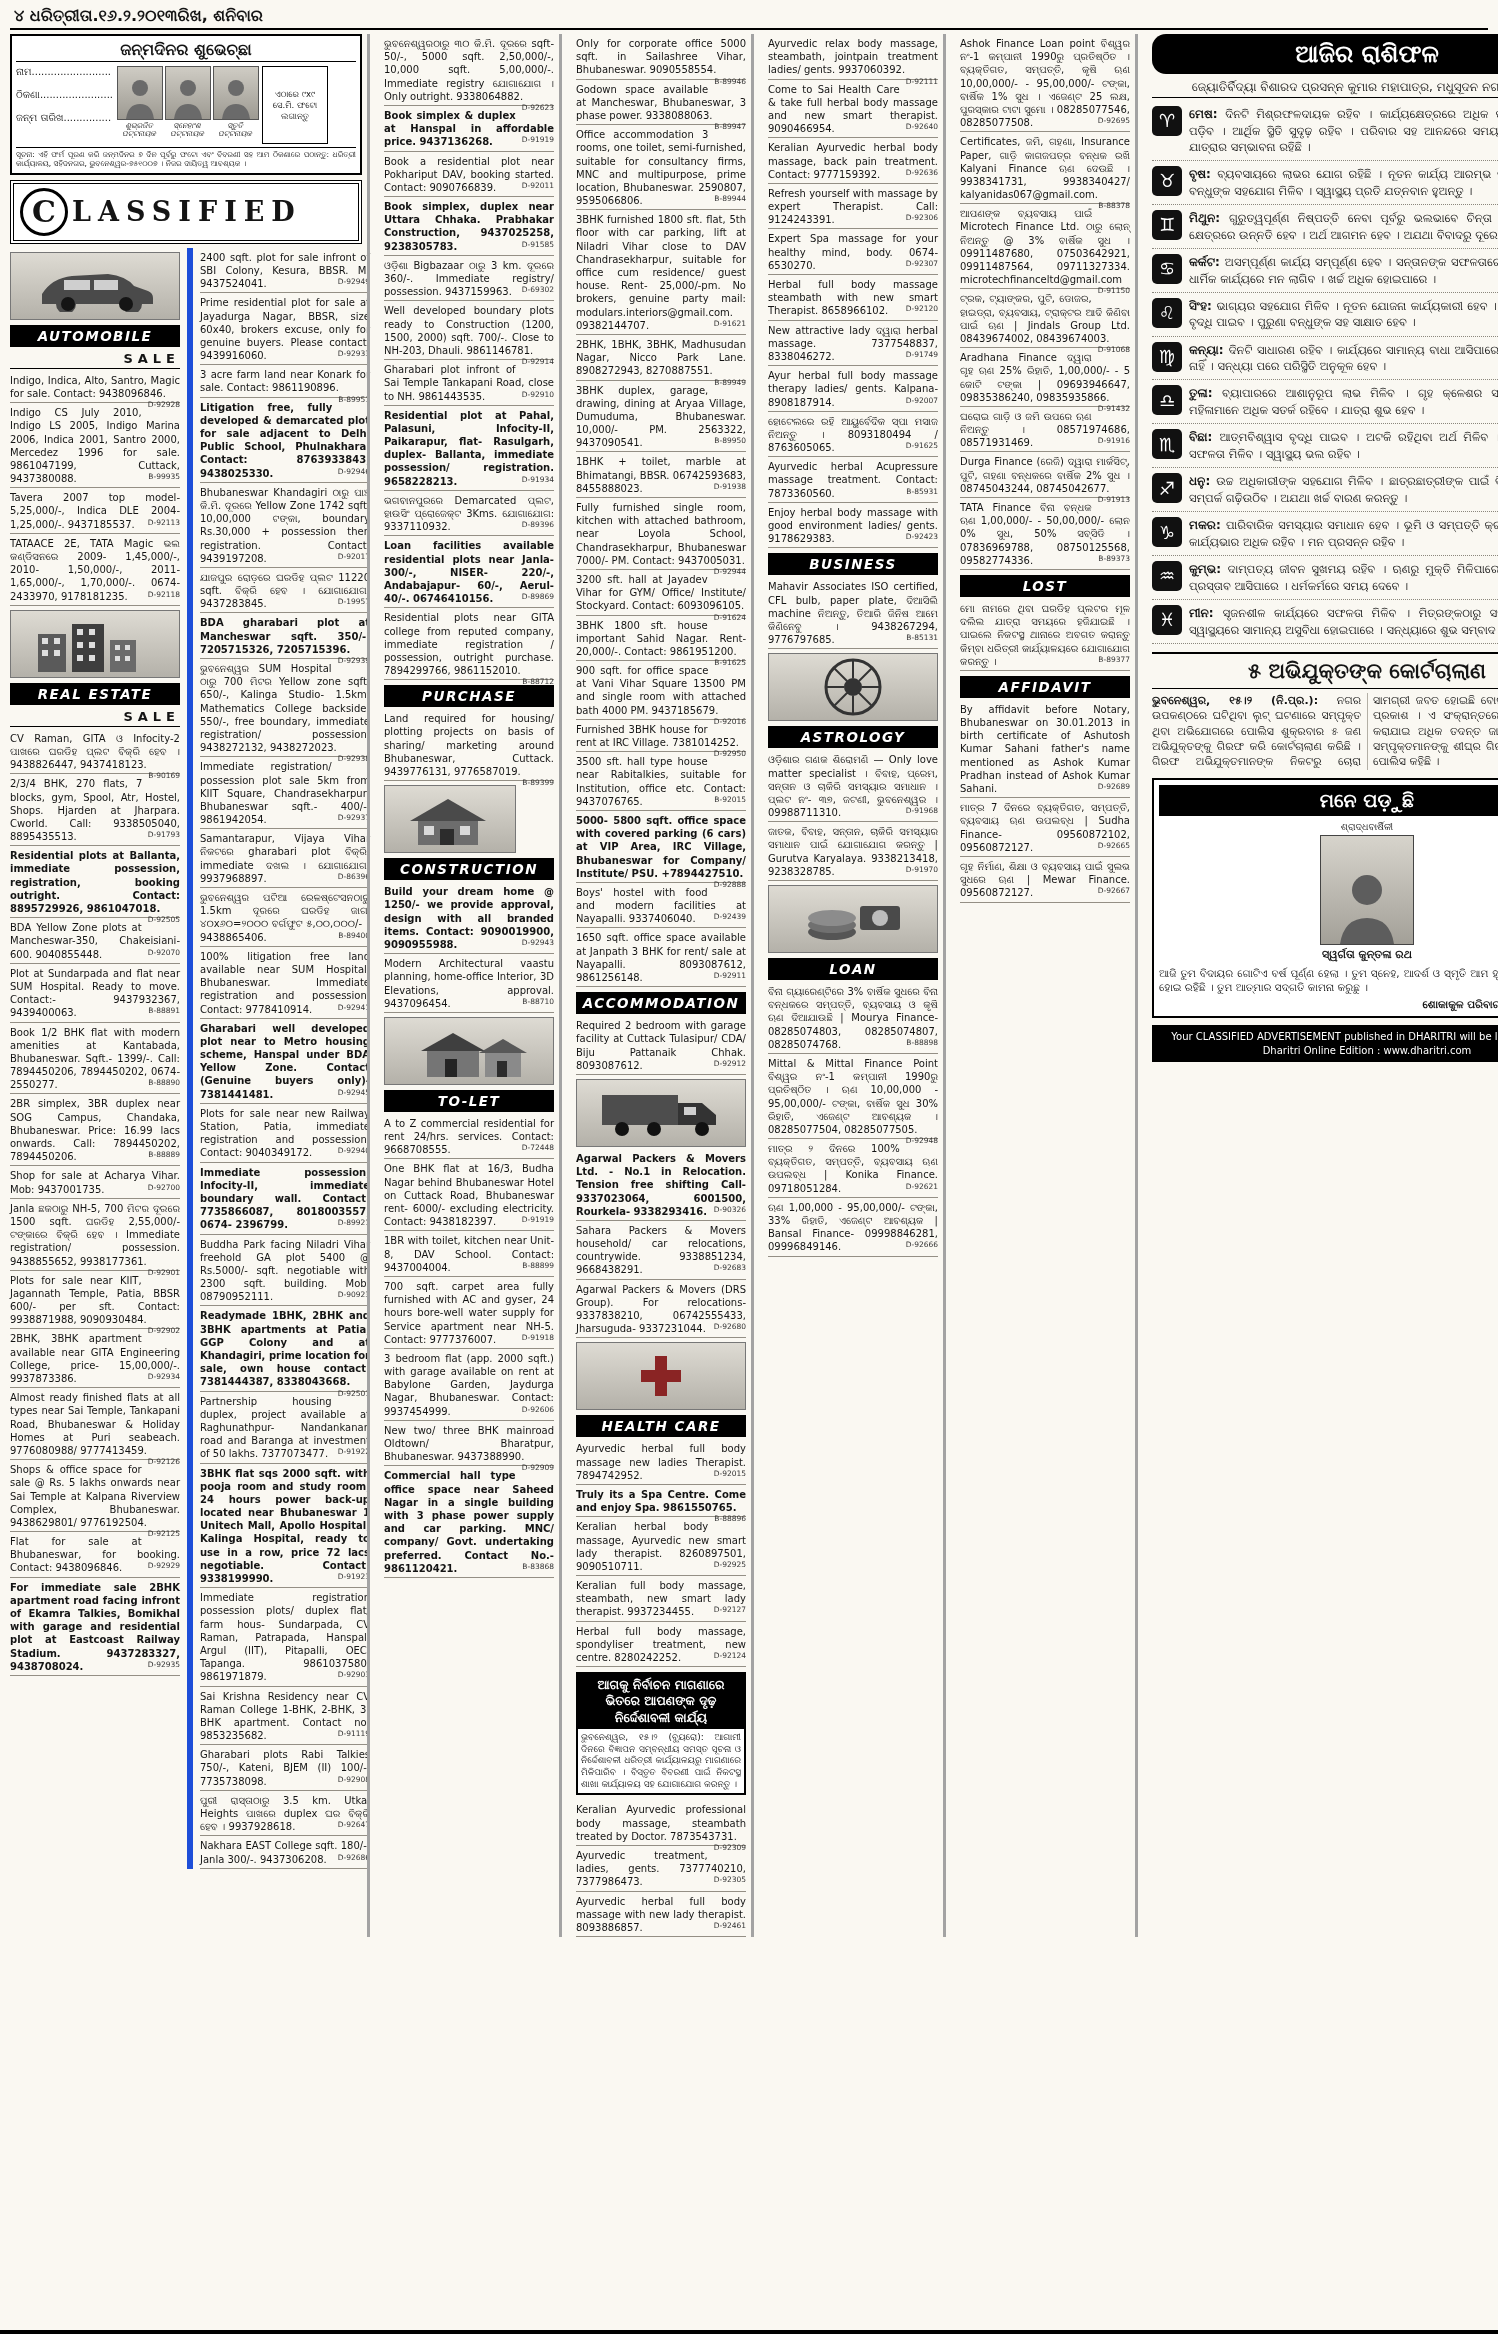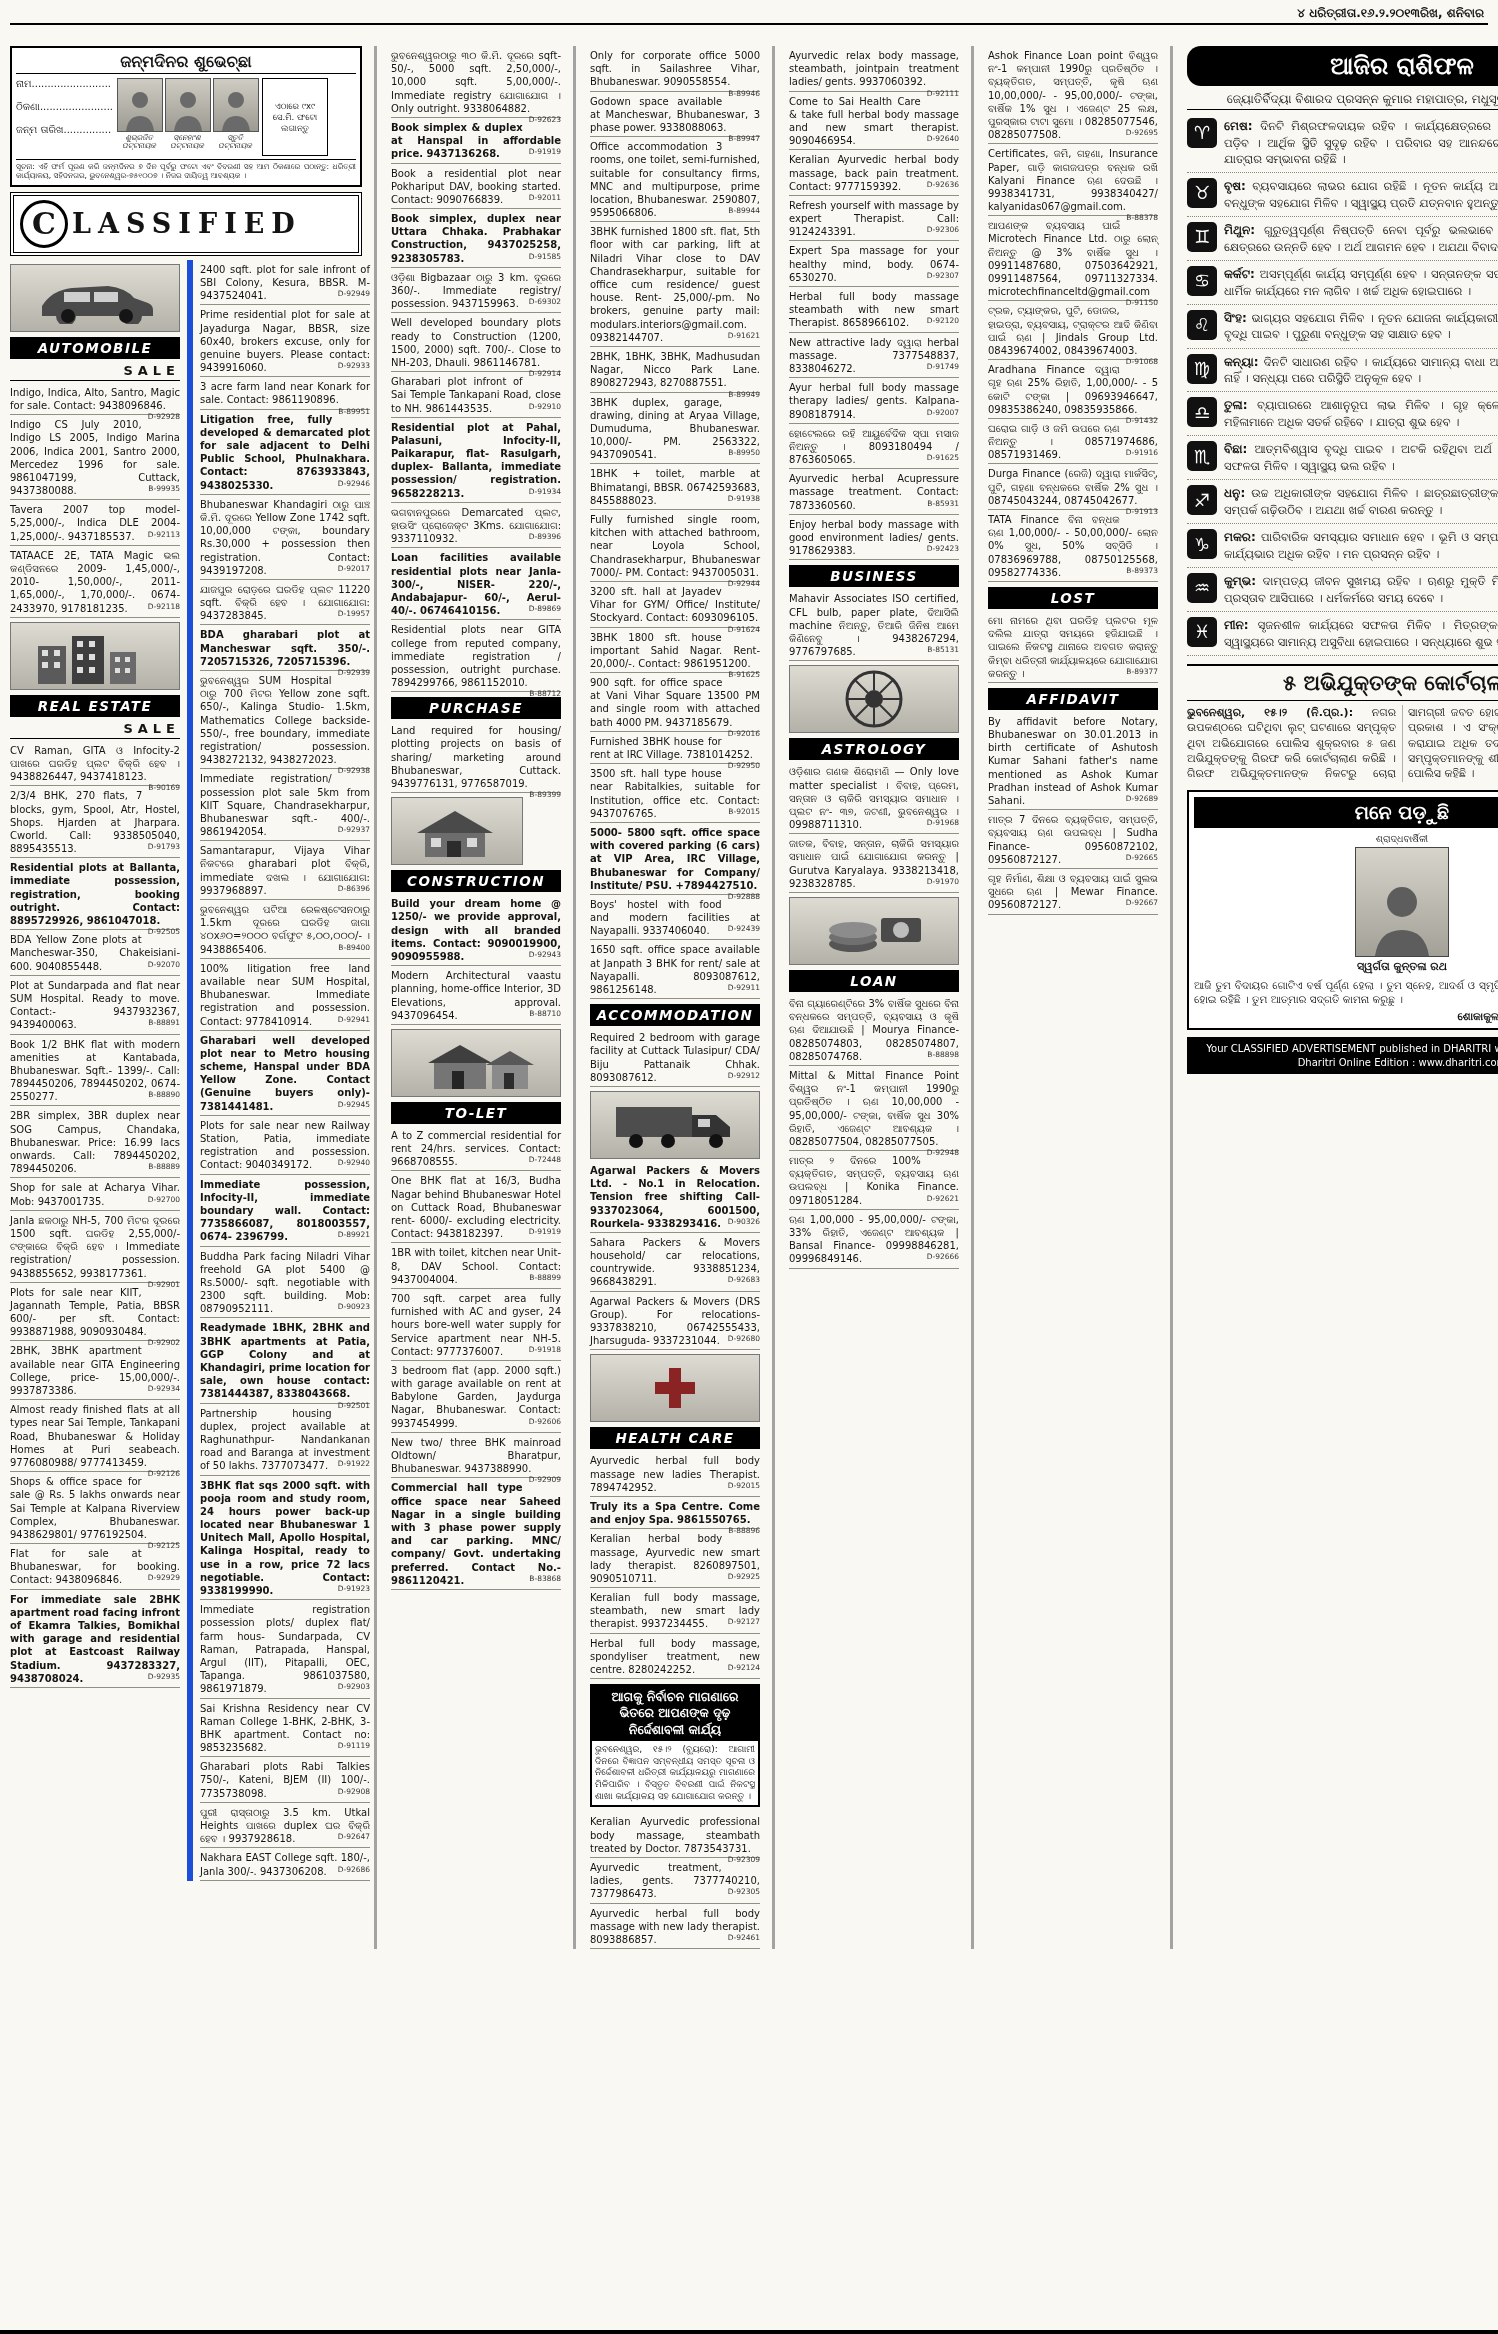--- a/index.html
+++ b/index.html
@@ -1,19 +1,19 @@
 <!DOCTYPE html>
 <html><head>
 <meta charset="utf-8">
 <style>
   html,body{margin:0;padding:0;background:#d9d6ce;}
   body{font-family:"DejaVu Sans",sans-serif;color:#141414;}
   .page{width:1498px;min-height:2334px;margin:0 auto;background:#faf8f2;box-sizing:border-box;padding:4px 10px 14px 10px;border-bottom:4px solid #000;}
-  .masthead{display:flex;justify-content:flex-end;align-items:center;border-bottom:2.5px solid #000;padding:2px 4px 3px 4px;font-weight:bold;font-size:12px;}
-  .content{display:flex;gap:12px;margin-top:21px;align-items:stretch;}
+  .masthead{display:flex;justify-content:flex-start;align-items:center;border-bottom:2.5px solid #000;padding:2px 4px 3px 4px;font-weight:bold;font-size:16px;}
+  .content{display:flex;gap:5px;margin-top:4px;align-items:stretch;}
   .content > div + div{border-left:3px solid #a3a3a3;padding-left:14px;}
   .left-group{width:352px;flex:none;}
   .col{width:170px;flex:none;}
   .two-cols{display:flex;gap:7px;margin-top:4px;}
   .two-cols .col{width:170px;}
   .two-cols .col + .col{border-left:6px solid #1d4ed8;padding-left:7px;}
   .right-panel{flex:1;min-width:430px;}
   
   .birthday-box{border:2px solid #000;padding:4px;font-size:10px;background:#fff;}
   .bday-title{text-align:center;font-weight:bold;font-size:16px;border-bottom:1px solid #000;padding-bottom:2px;margin-bottom:4px;}

